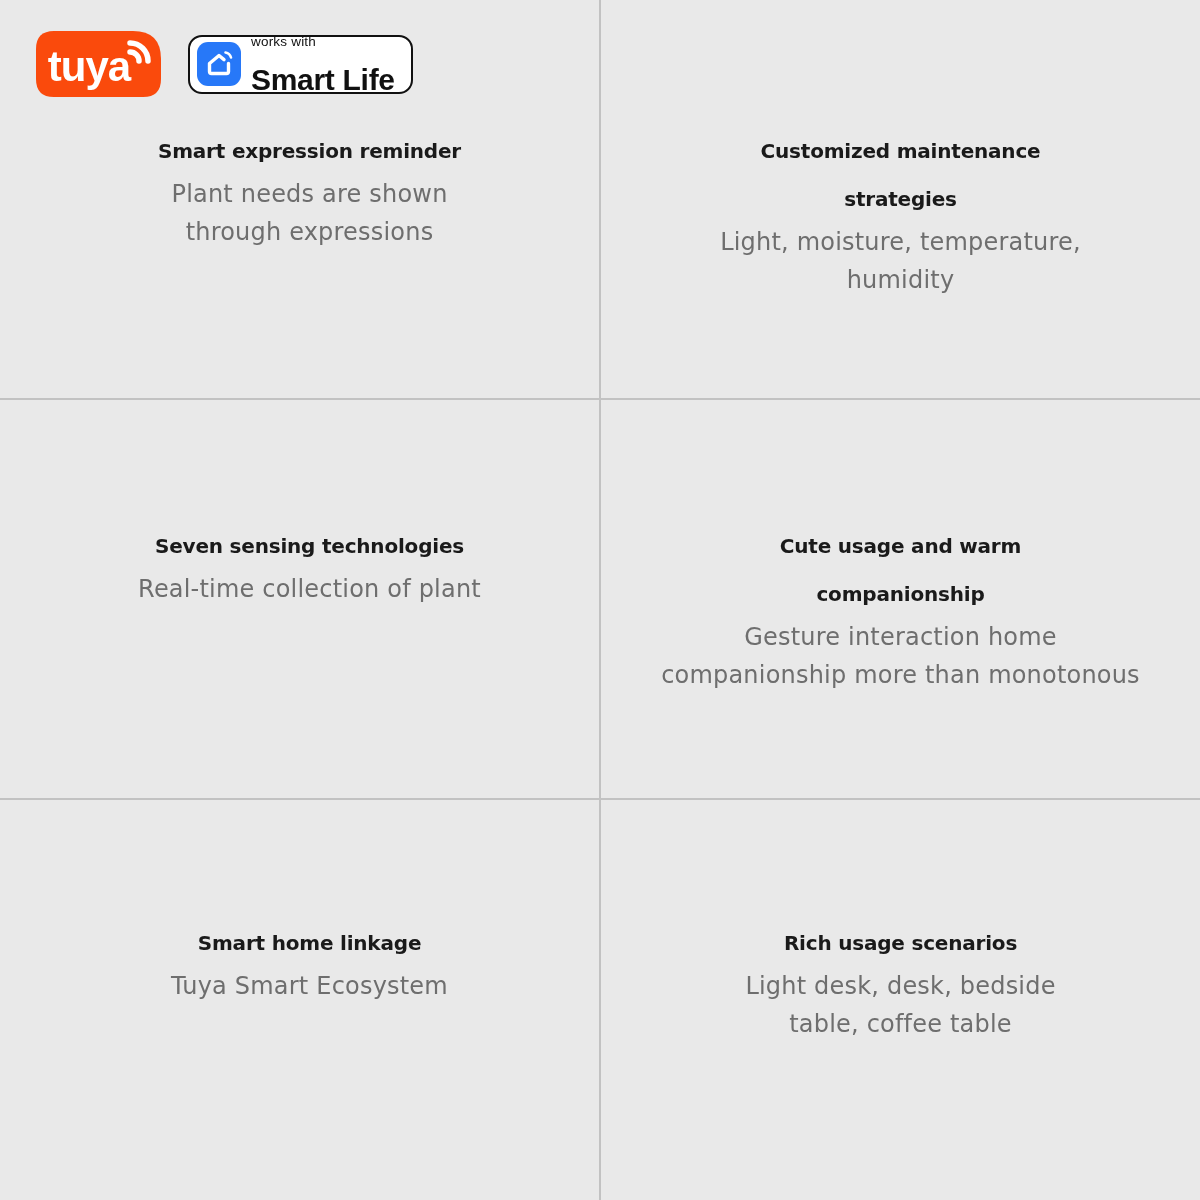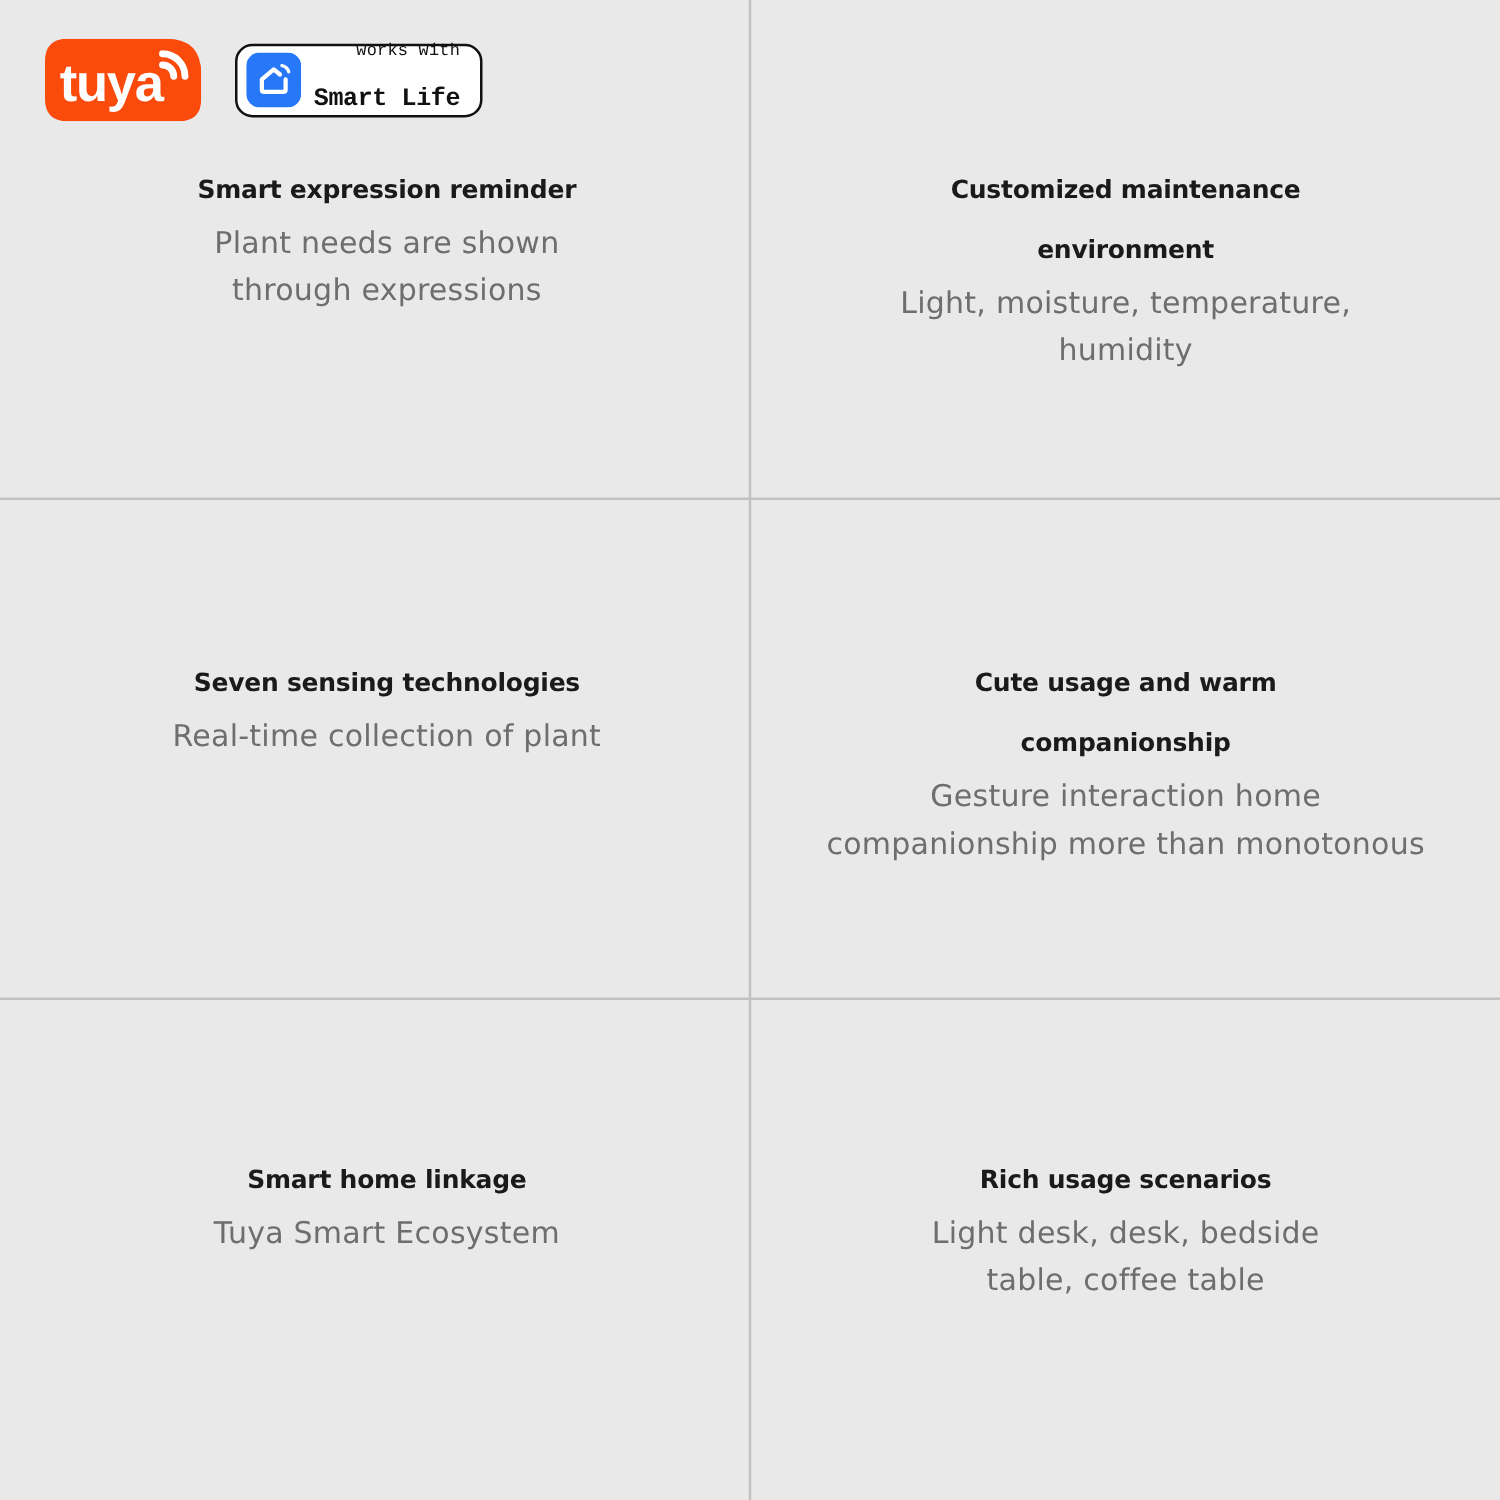--- a/index.html
+++ b/index.html
@@ -64,25 +64,25 @@
     display:flex;align-items:center;gap:10px;
     background:var(--badge-background);
     border:2px solid var(--badge-border);
     border-radius:14px;
     padding:0 16px 0 7px;
   }
   .house-icon{width:44px;height:44px;display:block;flex:0 0 auto;}
   .house-icon .icon-bg{fill:var(--smart-life-blue);}
   .house-icon .icon-stroke{stroke:#ffffff;fill:none;stroke-linecap:round;stroke-linejoin:round;}
   .badge-text{
-    display:flex;flex-direction:column;align-items:flex-end;
-    font-family:Liberation Mono, monospace;color:#111111;text-align:left;
+    display:flex;flex-direction:column;align-items:flex-start;
+    font-family:Liberation Sans, sans-serif;color:#111111;text-align:left;
   }
   .badge-small{font-size:13.5px;line-height:16px;font-weight:500;letter-spacing:0.2px;}
-  .badge-name{font-size:20px;line-height:28px;font-weight:700;letter-spacing:-0.3px;margin-top:16px;}
+  .badge-name{font-size:30px;line-height:28px;font-weight:700;letter-spacing:-0.3px;margin-top:16px;}
 </style>
 </head>
 <body>
 
 <div class="grid">
 
   <div class="cell row1 col-left">
     <div class="brand-row">
       <svg class="tuya-logo" viewBox="0 0 125 66" aria-hidden="true">
         <path class="tuya-bg" d="M 18 0 L 97 0 Q 125 0 125 28 L 125 48 Q 125 66 107 66 L 18 66 Q 0 66 0 48 L 0 18 Q 0 0 18 0 Z"></path>
@@ -112,21 +112,21 @@
         <span class="line">Plant needs are shown</span>
         <span class="line">through expressions</span>
       </div>
     </div>
   </div>
 
   <div class="cell row1 col-right">
     <div class="feature-text">
       <div class="feature-title">
         <span class="line">Customized maintenance</span>
-        <span class="line">environment</span>
+        <span class="line">strategies</span>
       </div>
       <div class="feature-subtitle">
         <span class="line">Light, moisture, temperature,</span>
         <span class="line">humidity</span>
       </div>
     </div>
   </div>
 
   <div class="cell row2 col-left">
     <div class="feature-text">

